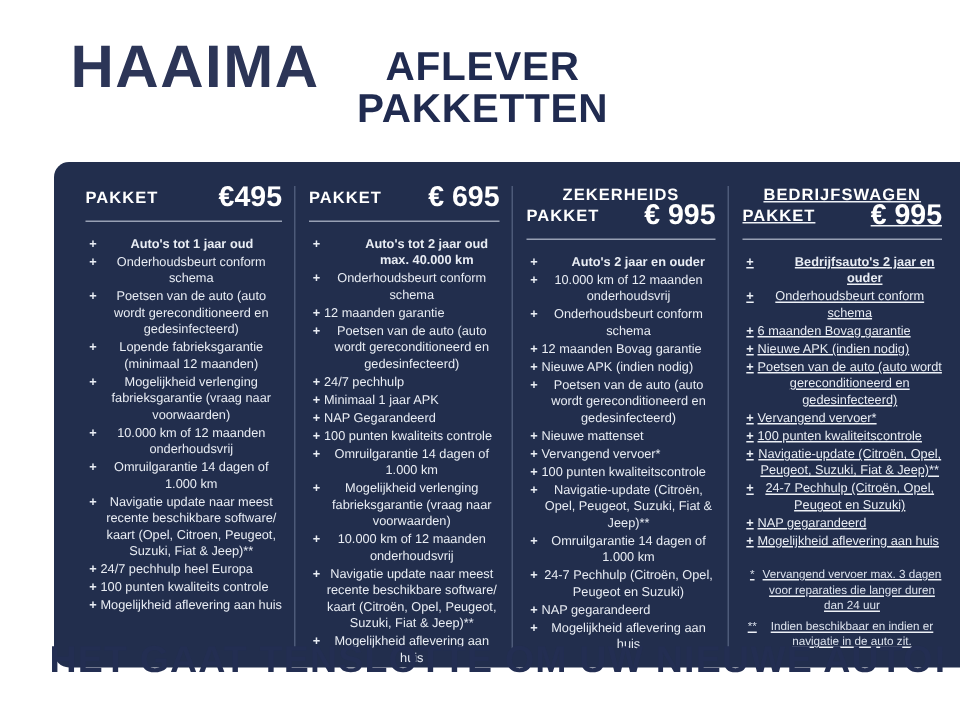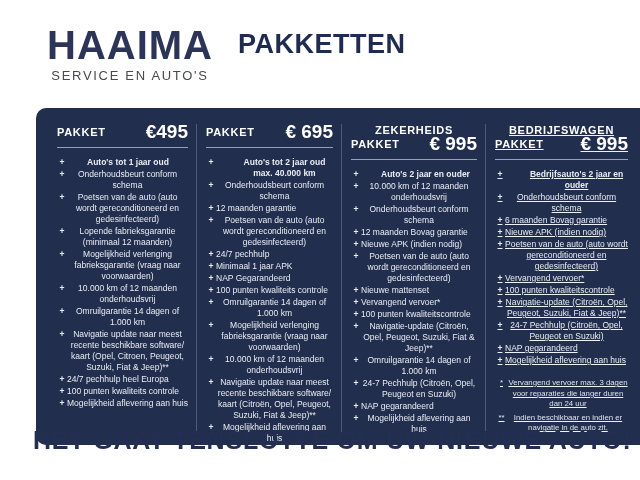--- a/index.html
+++ b/index.html
@@ -70,24 +70,24 @@
     white-space:nowrap;
   }
 </style>
 </head>
 <body>
 
 <div class="page">
 
   <div class="logo">
     <div class="brand-name">HAAIMA</div>
-    <div class="brand-sub">SERVICE EN AUTO'S</div>
   </div>
 
   <div class="page-title">
+    <div>AFLEVER</div>
     <div>PAKKETTEN</div>
   </div>
 
   <div class="panel">
 
   <div class="col col1">
     <div class="col-head">
       <div class="col-head-row">
         <div class="col-head-line2">PAKKET</div>
         <div class="col-price">€495</div>

